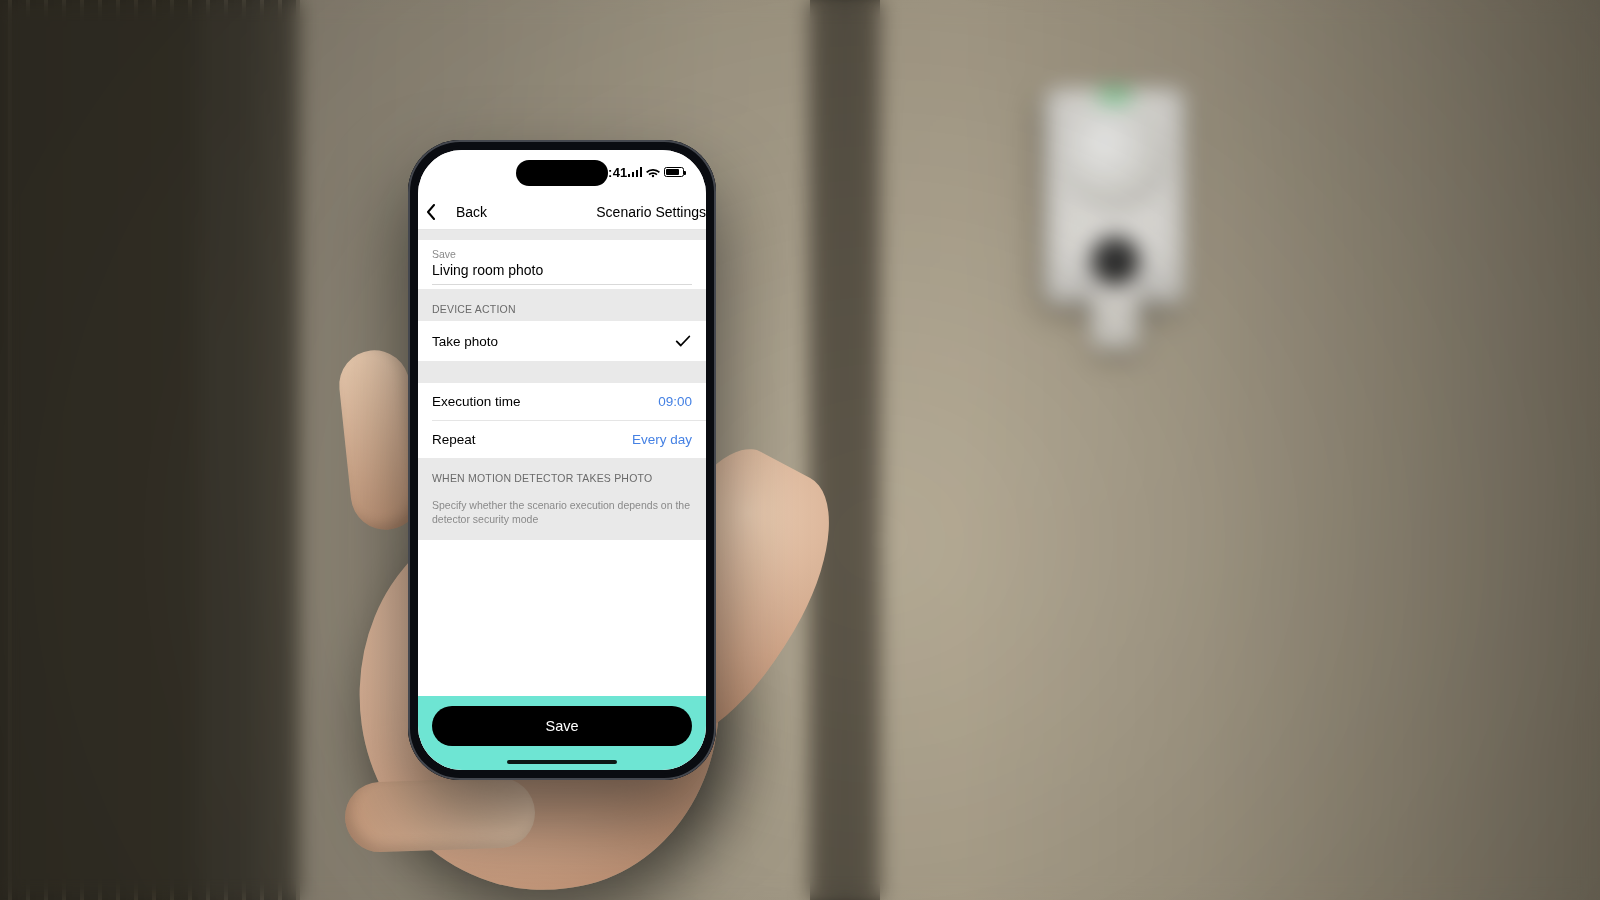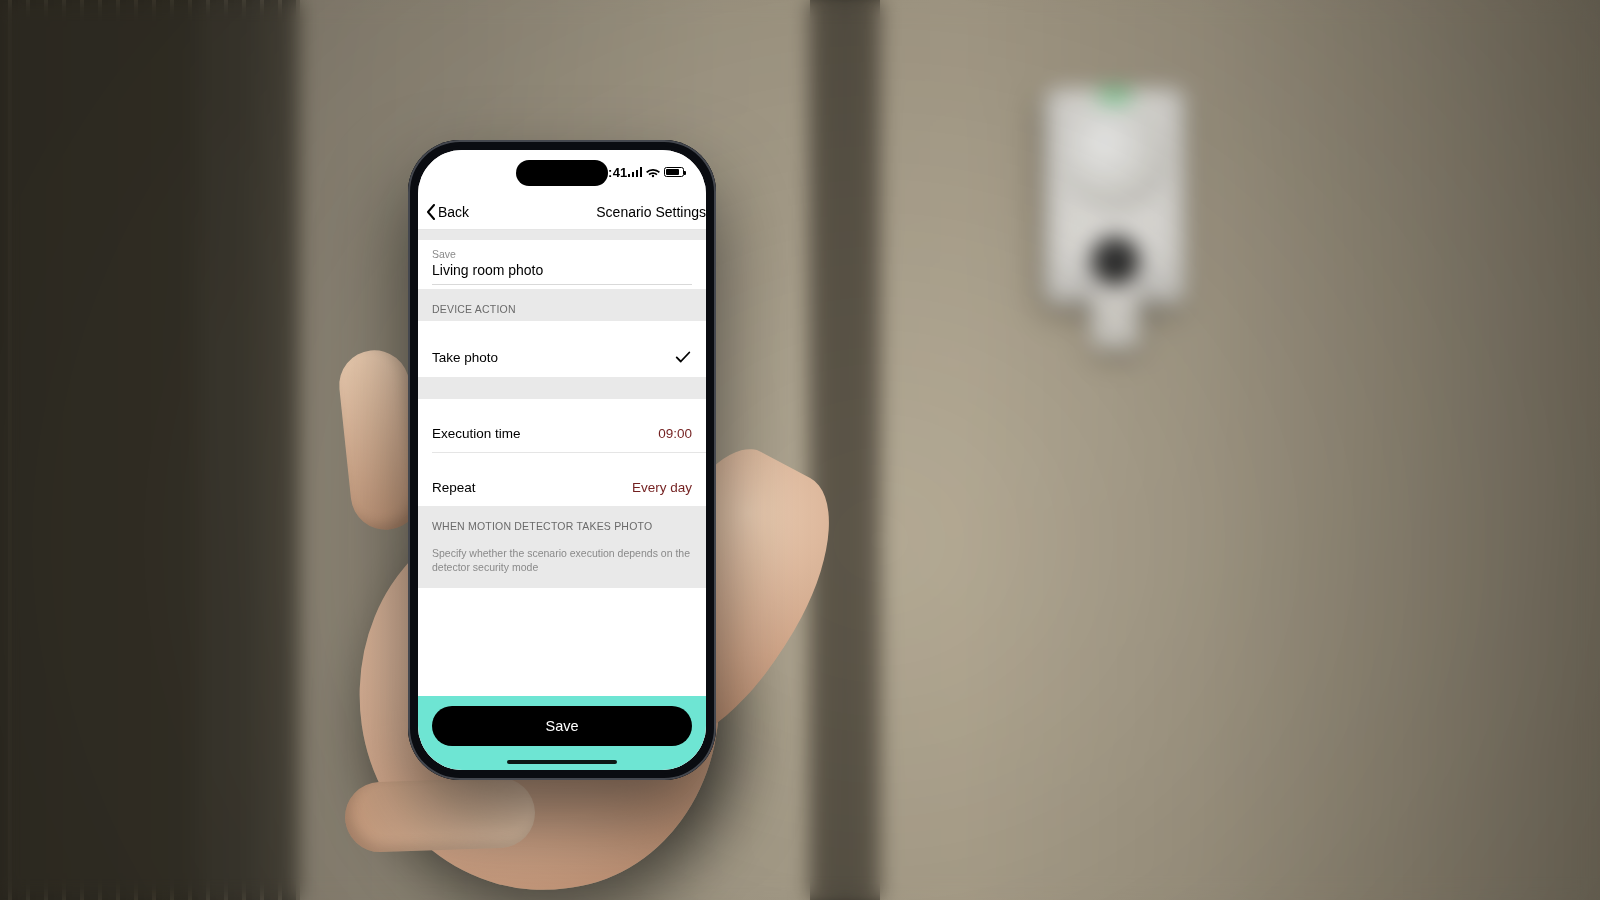--- a/index.html
+++ b/index.html
@@ -135,40 +135,40 @@
   .sig-bars i{ width:2.5px; background:#000; display:block;}
   .sig-bars i:nth-child(1){height:3px;} .sig-bars i:nth-child(2){height:5px;}
   .sig-bars i:nth-child(3){height:7.5px;} .sig-bars i:nth-child(4){height:10px;}
   .battery{ width:20px; height:10px; border:1px solid #000; border-radius:2.5px; position:relative;}
   .battery::after{content:""; position:absolute; right:-3px; top:2.5px; width:2px; height:4px; background:#000; border-radius:0 1px 1px 0;}
   .battery i{position:absolute; left:1px; top:1px; bottom:1px; width:70%; background:#000; border-radius:1px;}
 
   
   .navhdr{ height: 36px; background:#fff; display:flex; align-items:center;
     border-bottom: .5px solid rgba(0,0,0,.1); position:relative;}
-  .back{ display:flex; align-items:center; gap:0; font-size:14px; color:#000;
+  .back{ display:flex; align-items:center; gap:18px; font-size:14px; color:#000;
     padding-left: 6px;}
   .navtitle{ position:absolute; left:0; right:0; text-align:right;
     font-size:14px; font-weight:500;}
 
   .content{ height: calc(100% - 44px - 36px); overflow:hidden; background:#e9e9e9;
     display:flex; flex-direction:column;}
 
   .card{ background:#fff;}
   .name-card{ margin-top: 10px; padding: 8px 14px 4px;}
   .field-label{ font-size:10.5px; color:#8a8a8a;}
   .name-input{ width:100%; border:none; outline:none; font-size:14px;
     padding: 2px 0 6px; color:#000; background:transparent; border-bottom:.5px solid rgba(0,0,0,.15);}
 
   .section-hdr{ font-size:10.5px; font-weight:500; letter-spacing:.2px;
     color:#6a6a6a; padding: 14px 14px 6px;}
 
   .row{ display:flex; align-items:center; justify-content:space-between;
-    padding: 11px 14px; font-size:13.5px; color:#000;margin-top:16px;}
-  .row .val{ color:#7f1d1d;}
+    padding: 11px 14px; font-size:13.5px; color:#000;}
+  .row .val{ color:#3b82f6;}
   .check{ width:18px; height:18px; color:#000;}
 
   .helper{ font-size:10.5px; color:#8a8a8a; line-height:1.35;
     padding: 8px 14px 0;}
 
   .spacer{ flex:1; }
 
   .save-wrap{ padding: 10px 14px 24px; background:#5eead4;}
   .save-btn{ width:100%; height: 40px; border:none; border-radius: 22px;
     background:#000; color:#fff; font-size:14.5px; font-weight:500;}

